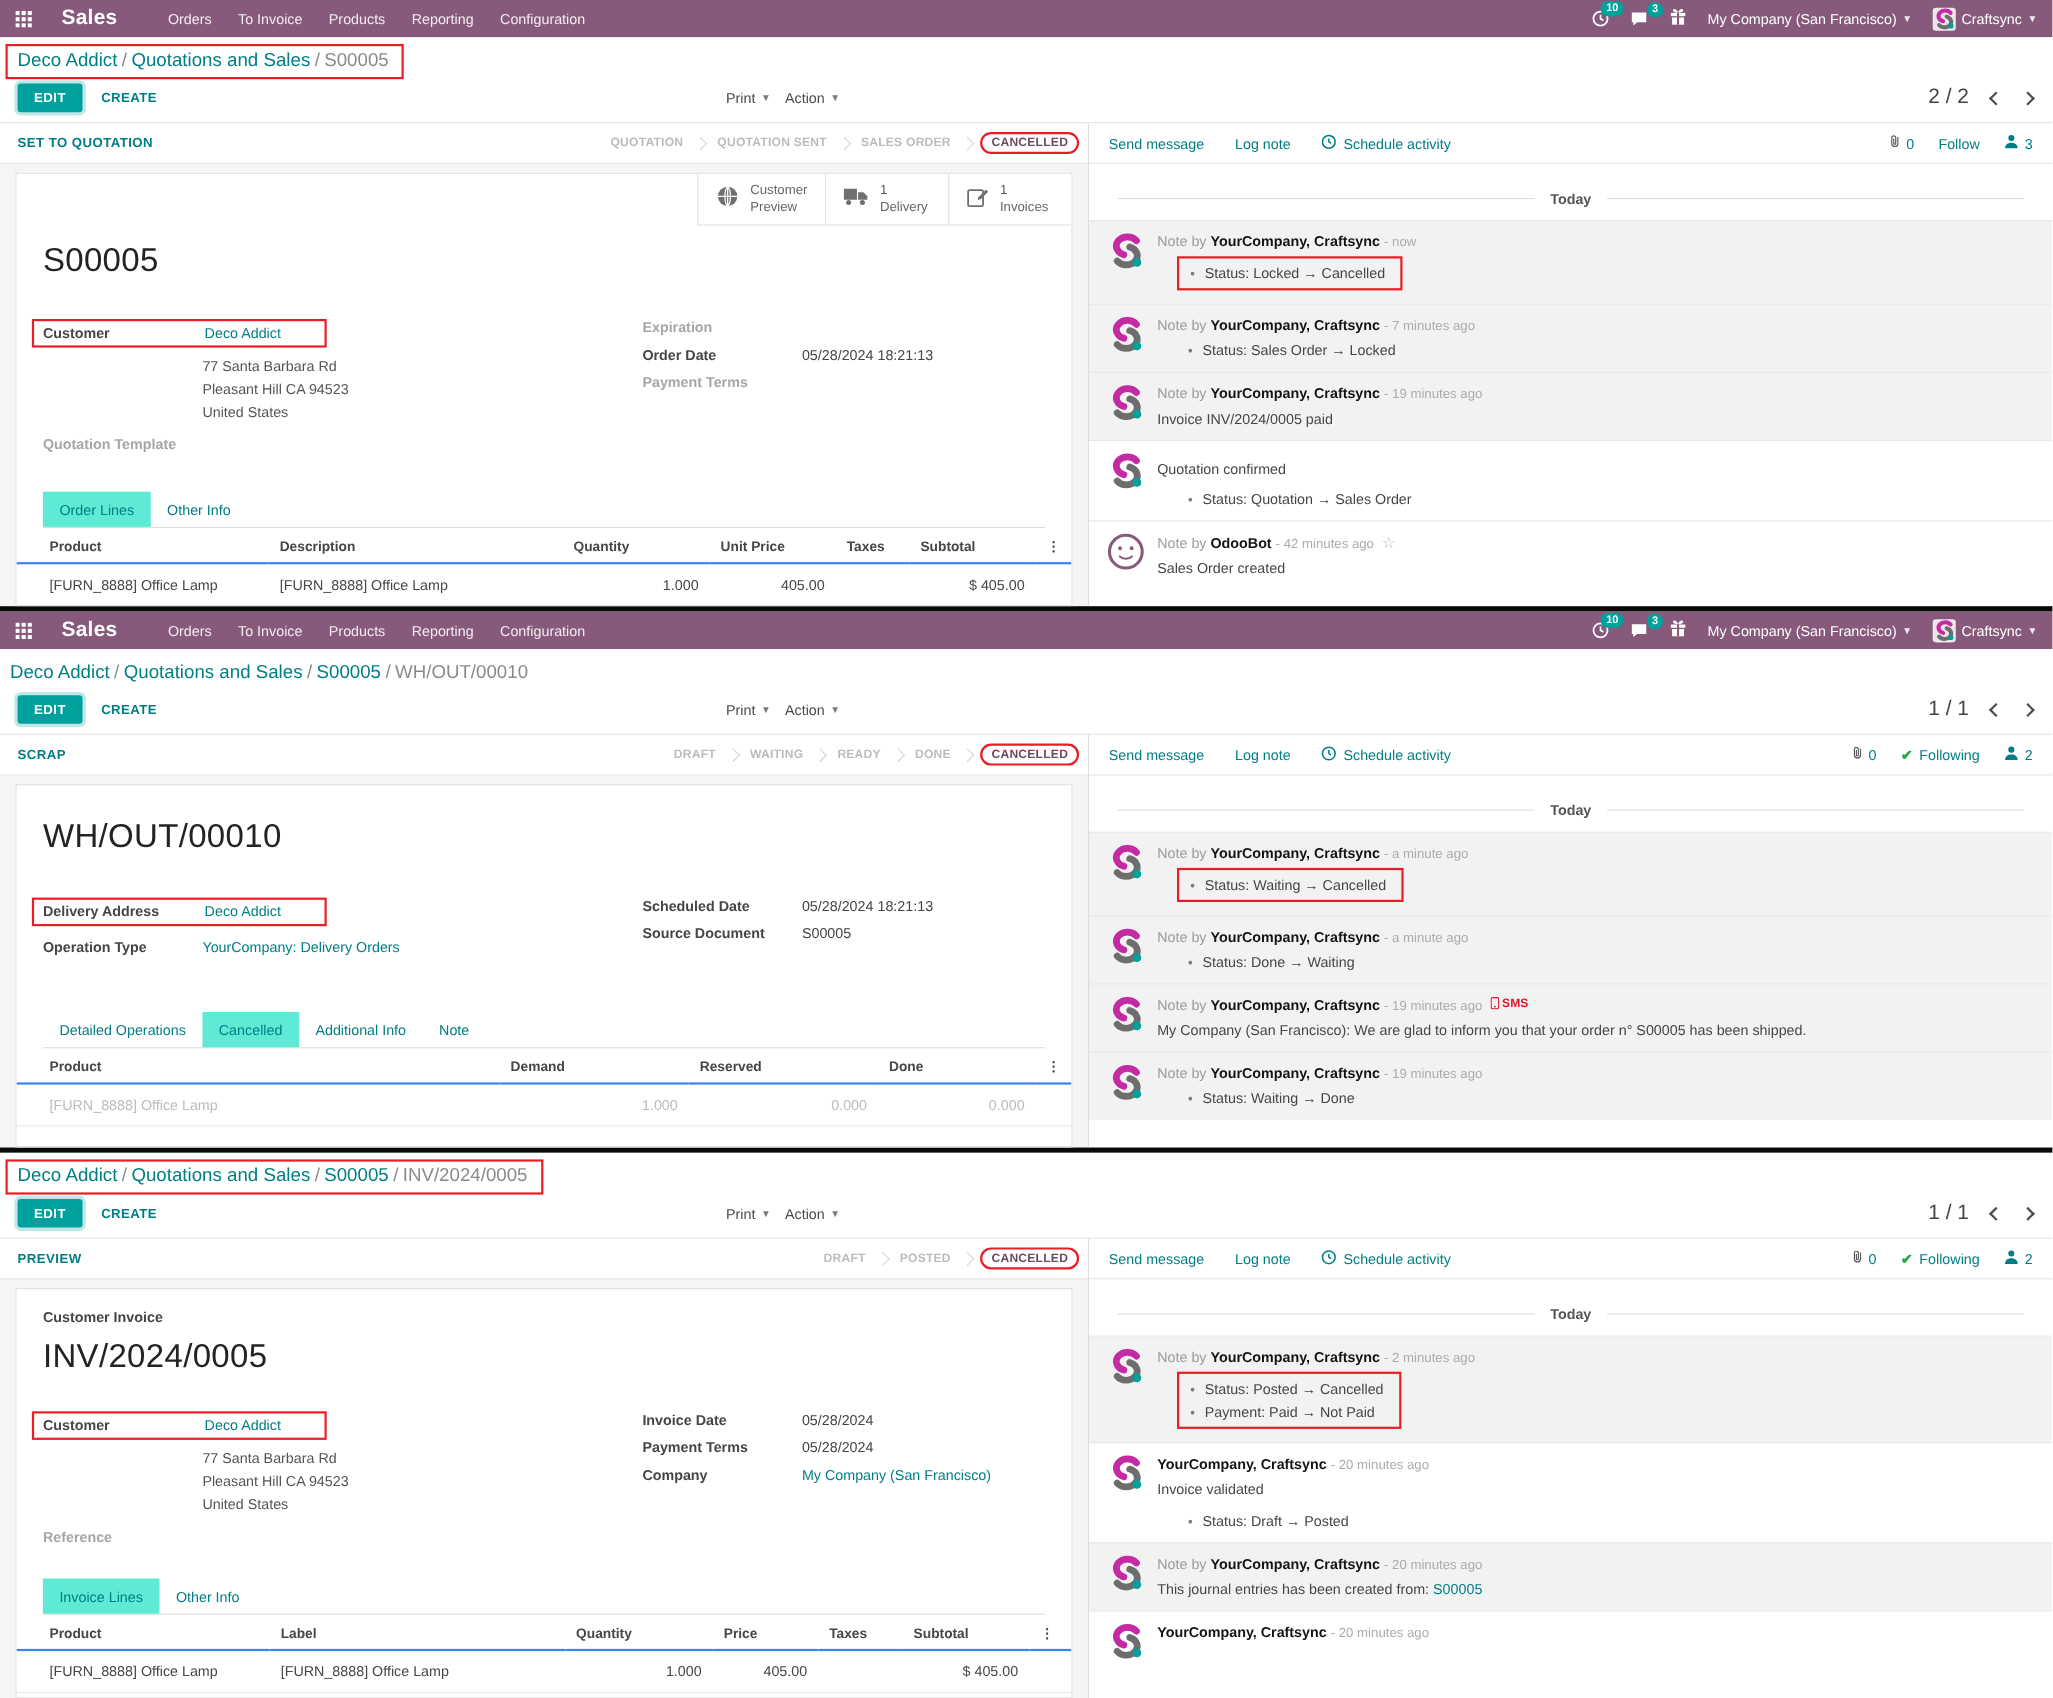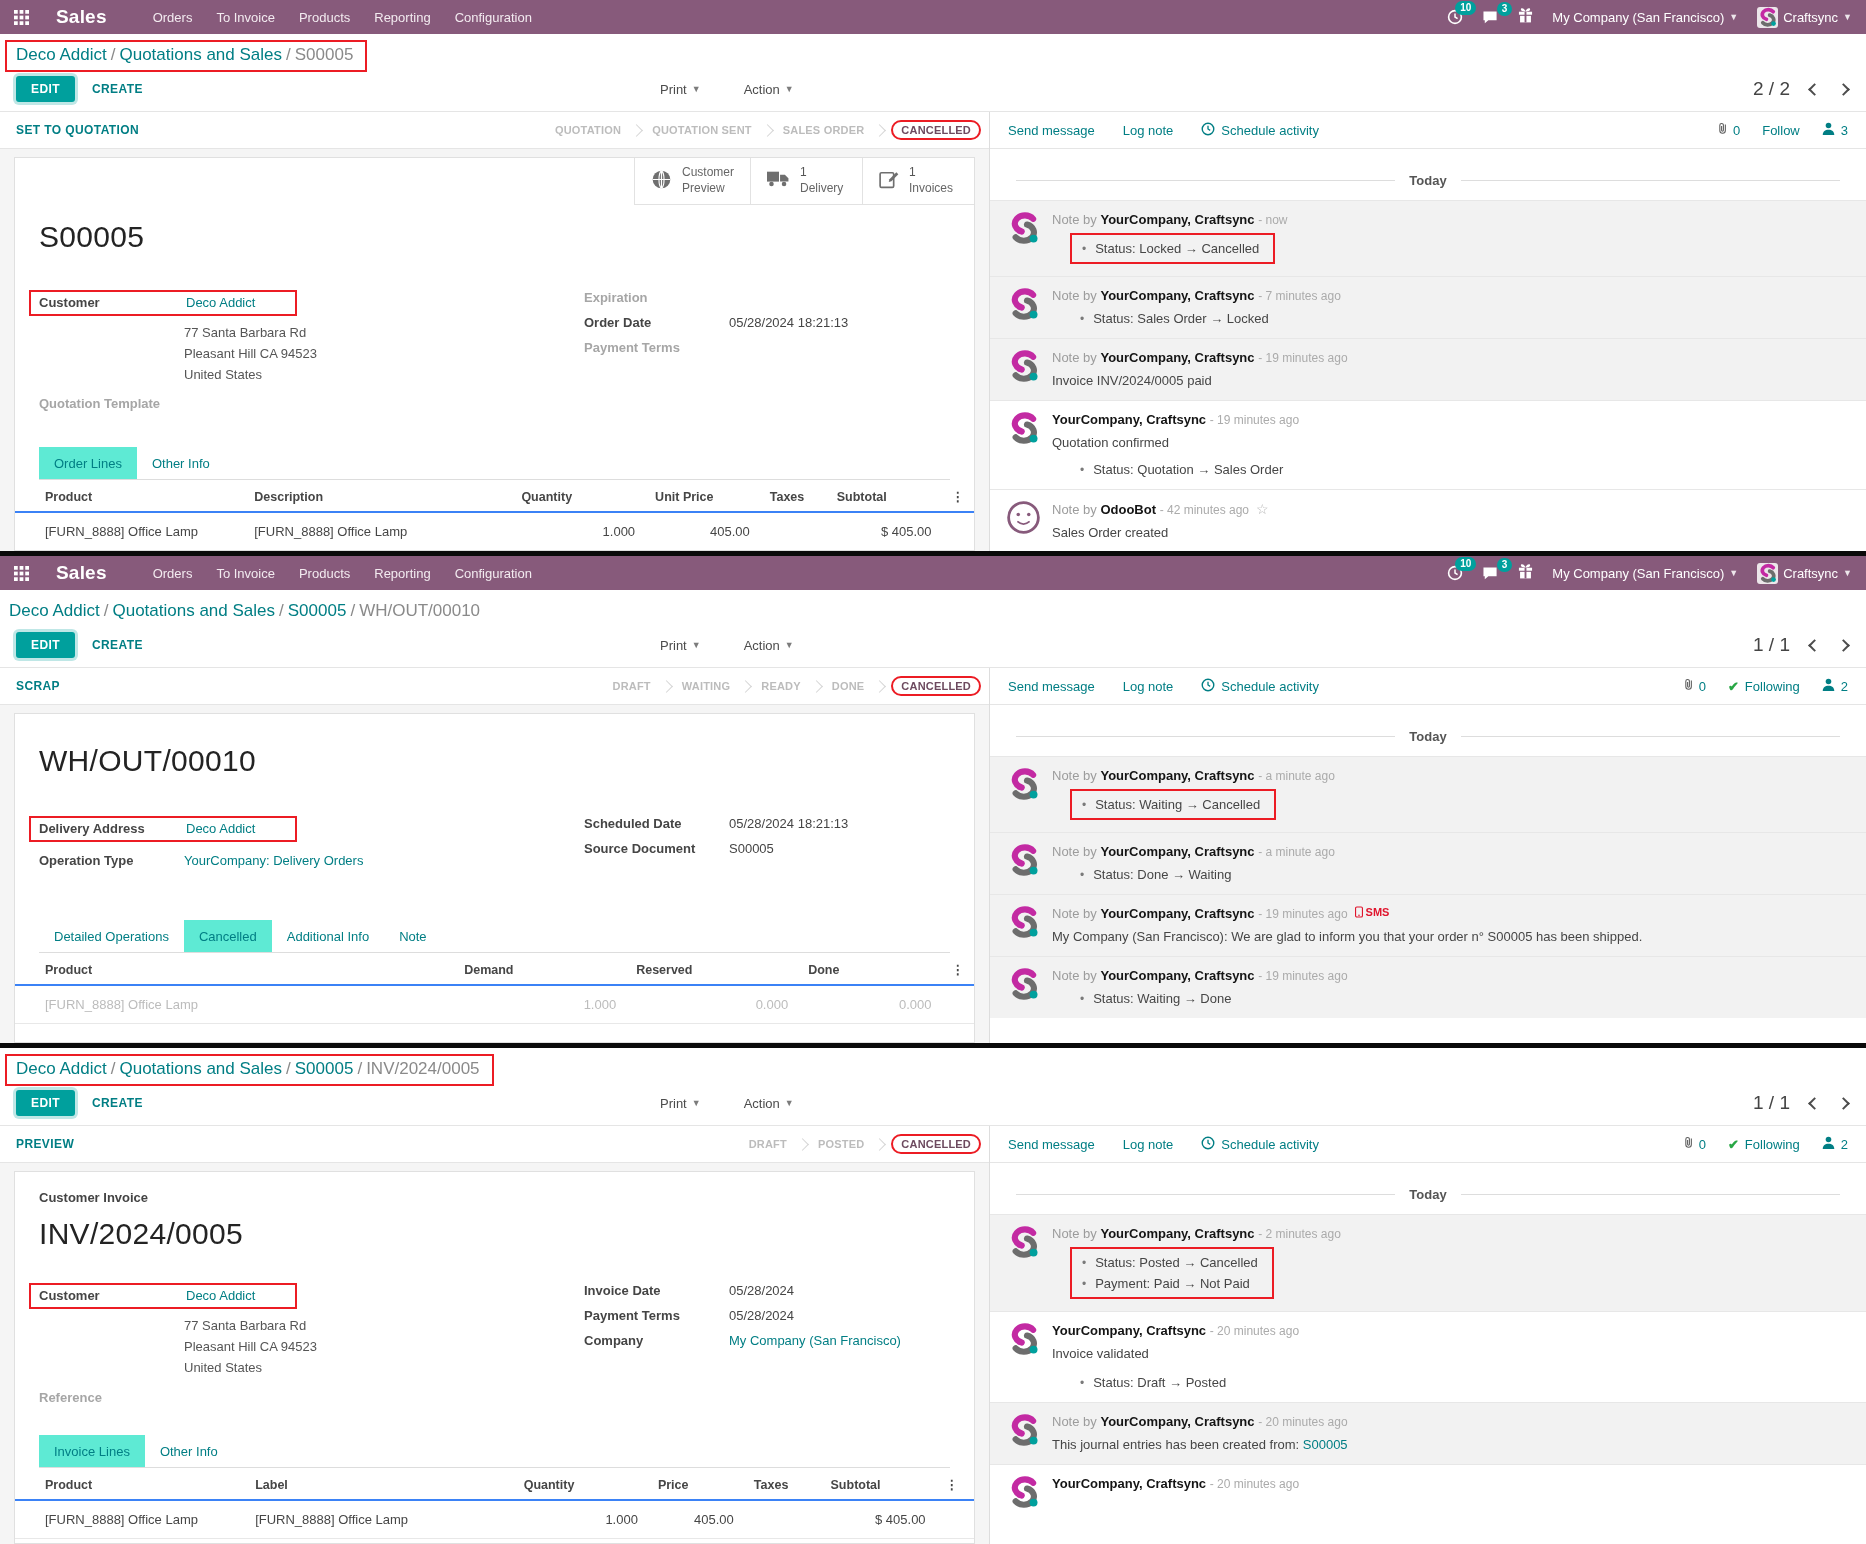--- a/index.html
+++ b/index.html
@@ -33,21 +33,21 @@
   .red-frame{display:inline-block;border:2px solid #ec1c24;padding:3px 12px 5px 9px;}
   .crumb-plain{display:inline-block;padding:5px 12px 7px 4px;}
 
   .ctrl{background:#fff;display:flex;align-items:center;padding:2px 18px 9px 16px;
     position:relative;flex:0 0 auto;border-bottom:1px solid #e5e5e5;}
   .btn-edit{background:#00a09d;color:#fff;font-size:12px;font-weight:bold;
     padding:6px 15px;border-radius:3px;letter-spacing:.4px;cursor:pointer;
     box-shadow:0 0 0 3px rgba(0,160,157,.25);}
   .btn-create{color:#017e84;font-size:12px;font-weight:bold;margin-left:17px;
     letter-spacing:.4px;cursor:pointer;}
-  .ctrl-mid{position:absolute;left:660px;display:flex;gap:43px;color:#4c4c4c;font-size:13px;}
+  .ctrl-mid{position:absolute;left:660px;display:flex;gap:13px;color:#4c4c4c;font-size:13px;}
   .ctrl-mid .dd{display:flex;align-items:center;gap:5px;cursor:pointer;}
   .dd .caret{color:#666;}
   .pager{margin-left:auto;display:flex;align-items:center;gap:20px;font-size:19px;color:#444;}
   .chev{width:9px;height:9px;border-top:2px solid #4c4c4c;border-left:2px solid #4c4c4c;
     display:inline-block;cursor:pointer;}
   .chev.prev{transform:rotate(-45deg);}
   .chev.next{transform:rotate(135deg);}
 
   
   .main{display:flex;flex:1;min-height:0;}
@@ -413,21 +413,20 @@
             <div class="mtext">Invoice INV/2024/0005 paid</div>
           </div>
         </div>
         <div class="msg">
           <span class="avatar"><svg width="35" height="35" viewBox="0 0 40 40">
                 <path d="M31 9 a11.5 9.5 0 1 0 -13 14.5" stroke="#c32aa3" stroke-width="7" fill="none" stroke-linecap="round"></path>
                 <path d="M11 30 a11.5 9.5 0 1 0 13 -14.5" stroke="#6d6d6d" stroke-width="7" fill="none" stroke-linecap="round"></path>
                 <circle cx="31.5" cy="31.5" r="4.5" fill="#00a09d"></circle>
               </svg></span>
           <div class="mbody">
-            <div class="mhead"><span class="mauthor">YourCompany, Craftsync</span> <span class="mtime">- 19 minutes ago</span></div>
             <div class="mtext">Quotation confirmed</div>
             <div class="bullet" style="margin-top:12px;">Status: Quotation → Sales Order</div>
           </div>
         </div>
         <div class="msg">
           <span class="avatar"><svg width="35" height="35" viewBox="0 0 40 40">
                 <circle cx="20" cy="20" r="17" fill="#fff" stroke="#875a7b" stroke-width="3.2"></circle>
                 <circle cx="14" cy="16.5" r="2" fill="#875a7b"></circle>
                 <circle cx="26" cy="16.5" r="2" fill="#875a7b"></circle>
                 <path d="M13 24.5q7 6 14 0" stroke="#875a7b" stroke-width="2" fill="none"></path>

